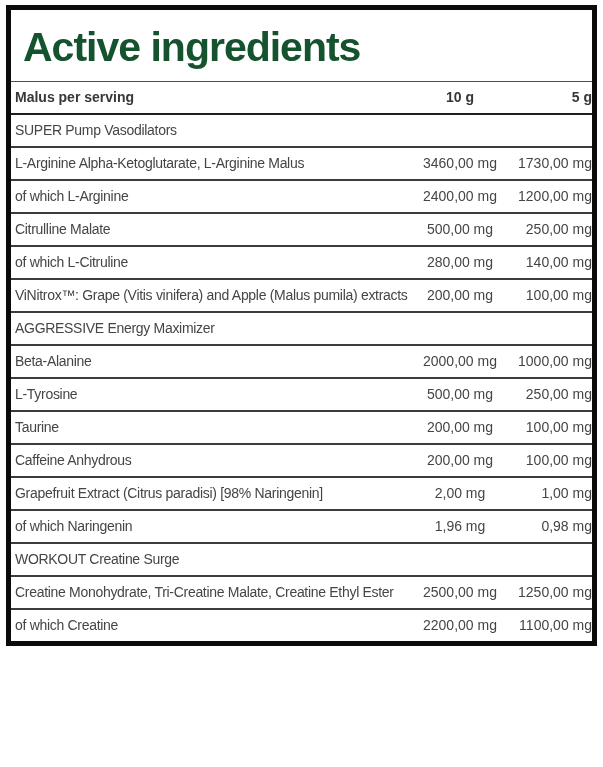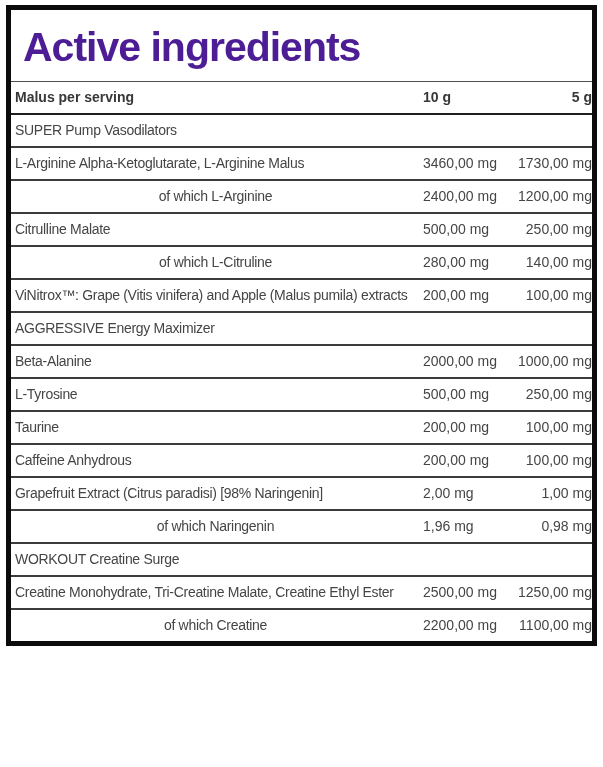--- a/index.html
+++ b/index.html
@@ -15,21 +15,21 @@
     border:5px solid #0b0b0b;
     background:#ffffff;
   }
   .title{
     margin:0;
     padding:16px 12px 12px 12px;
     font-size:41px;
     line-height:1.05;
     font-weight:700;
     letter-spacing:-1px;
-    color:#4c1d95;
+    color:#14532d;
     border-bottom:1px solid #4f4f4f;
   }
   table{
     width:100%;
     border-collapse:collapse;
     table-layout:fixed;
     font-size:14px;
     line-height:17px;
     color:#454545;
   }
@@ -39,39 +39,38 @@
   }
   thead th{
     text-align:left;
     font-weight:700;
     color:#373737;
     padding:7px 4px;
     border-bottom:2px solid #1e1e1e;
   }
   th.c10,td.c10{
     width:80px;
-    text-align:left;
+    text-align:center;
     padding-left:3px;
     padding-right:3px;
   }
   th.c5,td.c5{
     width:92px;
     text-align:right;
     padding-left:4px;
     padding-right:0;
   }
   tbody td{
     padding:7px 4px;
     border-bottom:2px solid #3c3c3c;
   }
   td.label, tr.section td{
     letter-spacing:-0.3px;
   }
   td.sub{
-    text-align:center;
   }
   tbody tr:last-child td{
     border-bottom:none;
   }
 </style>
 </head>
 <body>
 
 <div class="frame">
   <h1 class="title">Active ingredients</h1>

